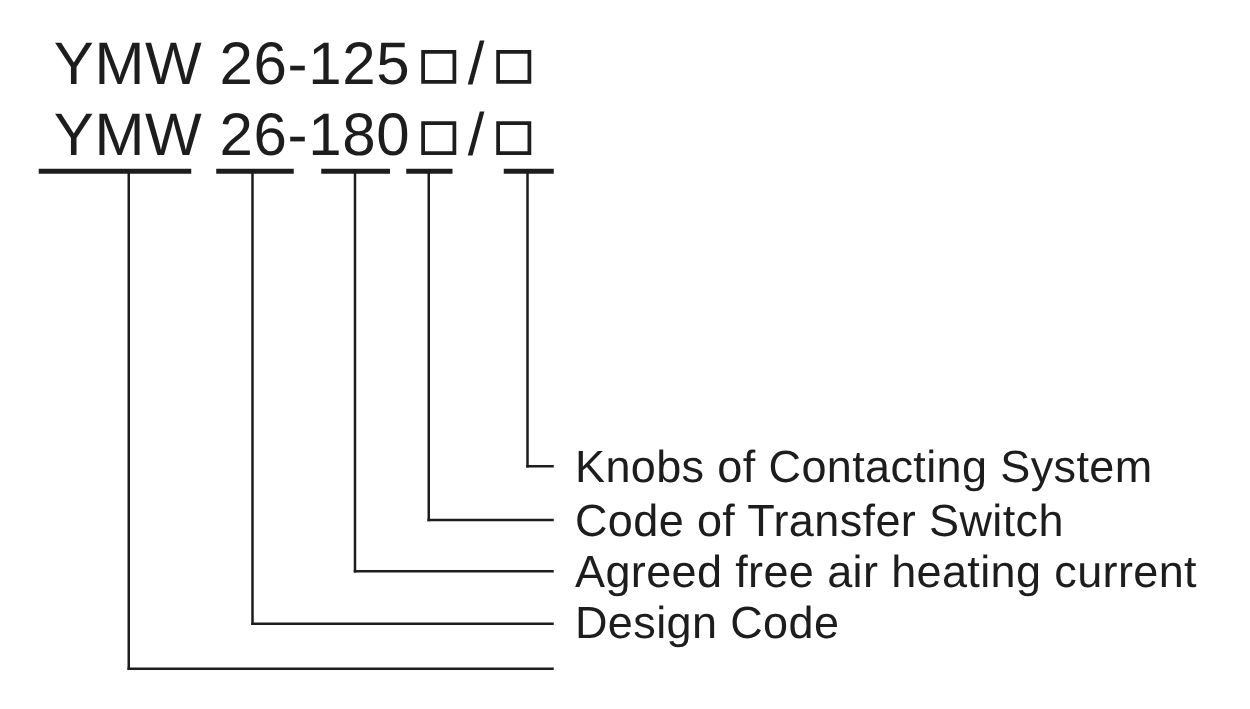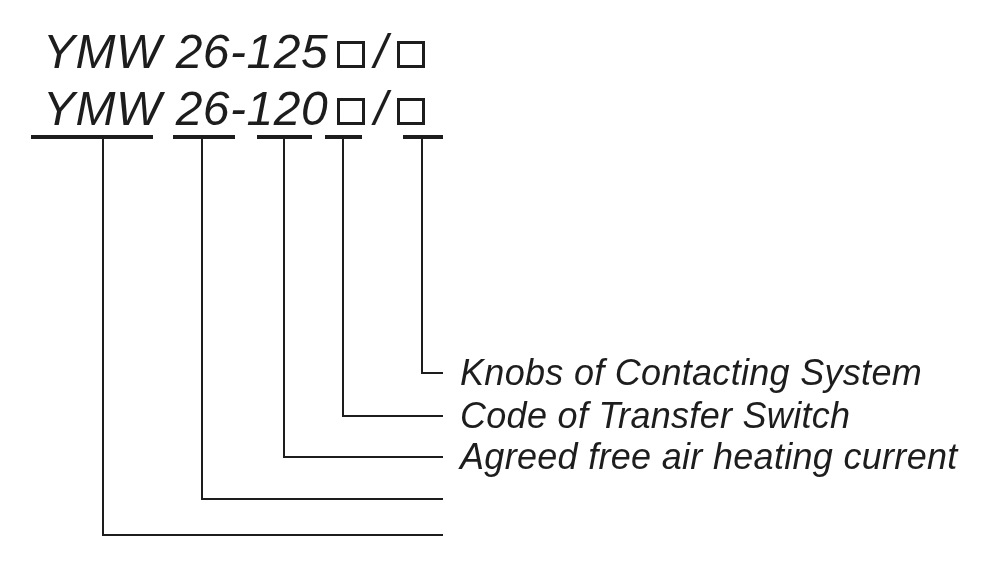--- a/index.html
+++ b/index.html
@@ -1,20 +1,20 @@
 <!DOCTYPE html>
 <html style="--text: #1d1d1d; --line: #1d1d1d; --background: #ffffff;"><head>
 <meta charset="utf-8">
 <style>
   :root{
     --text:#1d1d1d;
     --line:#1d1d1d;
     --background:#ffffff;
   }
-  *{margin:0;padding:0;box-sizing:border-box;font-style:italic;}
+  *{margin:0;padding:0;box-sizing:border-box;}
   html,body{background:var(--background);}
   body{
     font-family:"Liberation Sans", sans-serif;
     color:var(--text);
   }
   .stage{
     position:relative;
     width:1000px;
     height:567px;
     background:var(--background);
@@ -81,21 +81,21 @@
 </head>
 <body>
 
 <div class="stage">
 
   <div class="title-block">
     <div class="model-line">
       <span class="code">YMW 26-125</span><span class="ph-box"></span><span class="slash">/</span><span class="ph-box"></span>
     </div>
     <div class="model-line">
-      <span class="code">YMW 26-120</span><span class="ph-box"></span><span class="slash">/</span><span class="ph-box"></span>
+      <span class="code">YMW 26-180</span><span class="ph-box"></span><span class="slash">/</span><span class="ph-box"></span>
     </div>
   </div>
 
   <div class="u" style="left:31px;width:122px"></div>
   <div class="u" style="left:173px;width:62px"></div>
   <div class="u" style="left:257px;width:55px"></div>
   <div class="u" style="left:325px;width:37px"></div>
   <div class="u" style="left:403px;width:40px"></div>
 
   <div class="v" style="left:102px;height:399px"></div>
@@ -109,14 +109,15 @@
 
   <div class="v" style="left:342px;height:280px"></div>
   <div class="h" style="left:342px;top:415px;width:101px"></div>
 
   <div class="v" style="left:421px;height:237px"></div>
   <div class="h" style="left:421px;top:372px;width:22px"></div>
 
   <div class="lbl" style="top:373px">Knobs of Contacting System</div>
   <div class="lbl" style="top:457px">Agreed free air heating current</div>
   <div class="lbl" style="top:416px">Code of Transfer Switch</div>
+  <div class="lbl" style="top:498px">Design Code</div>
 
 </div>
 
 </body></html>

